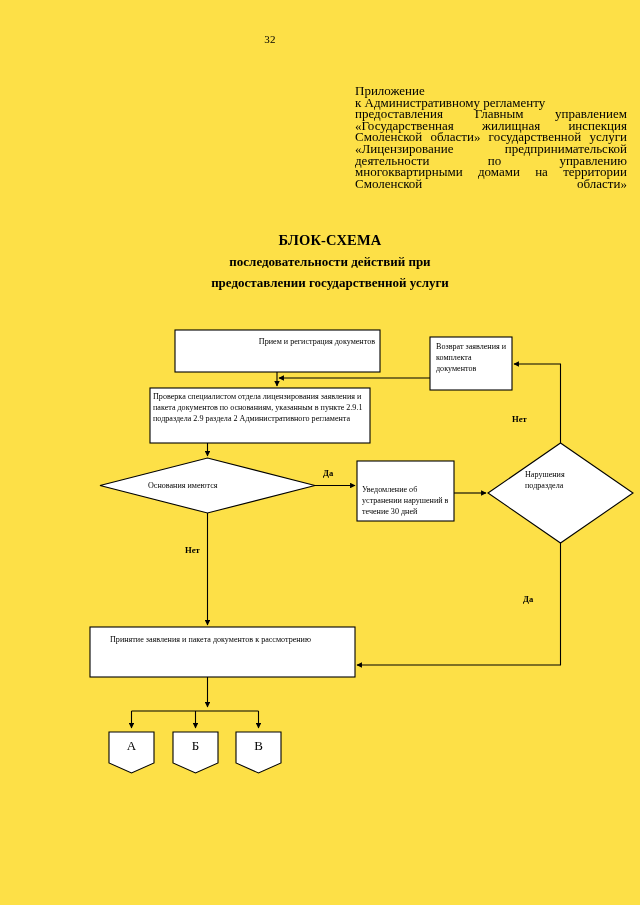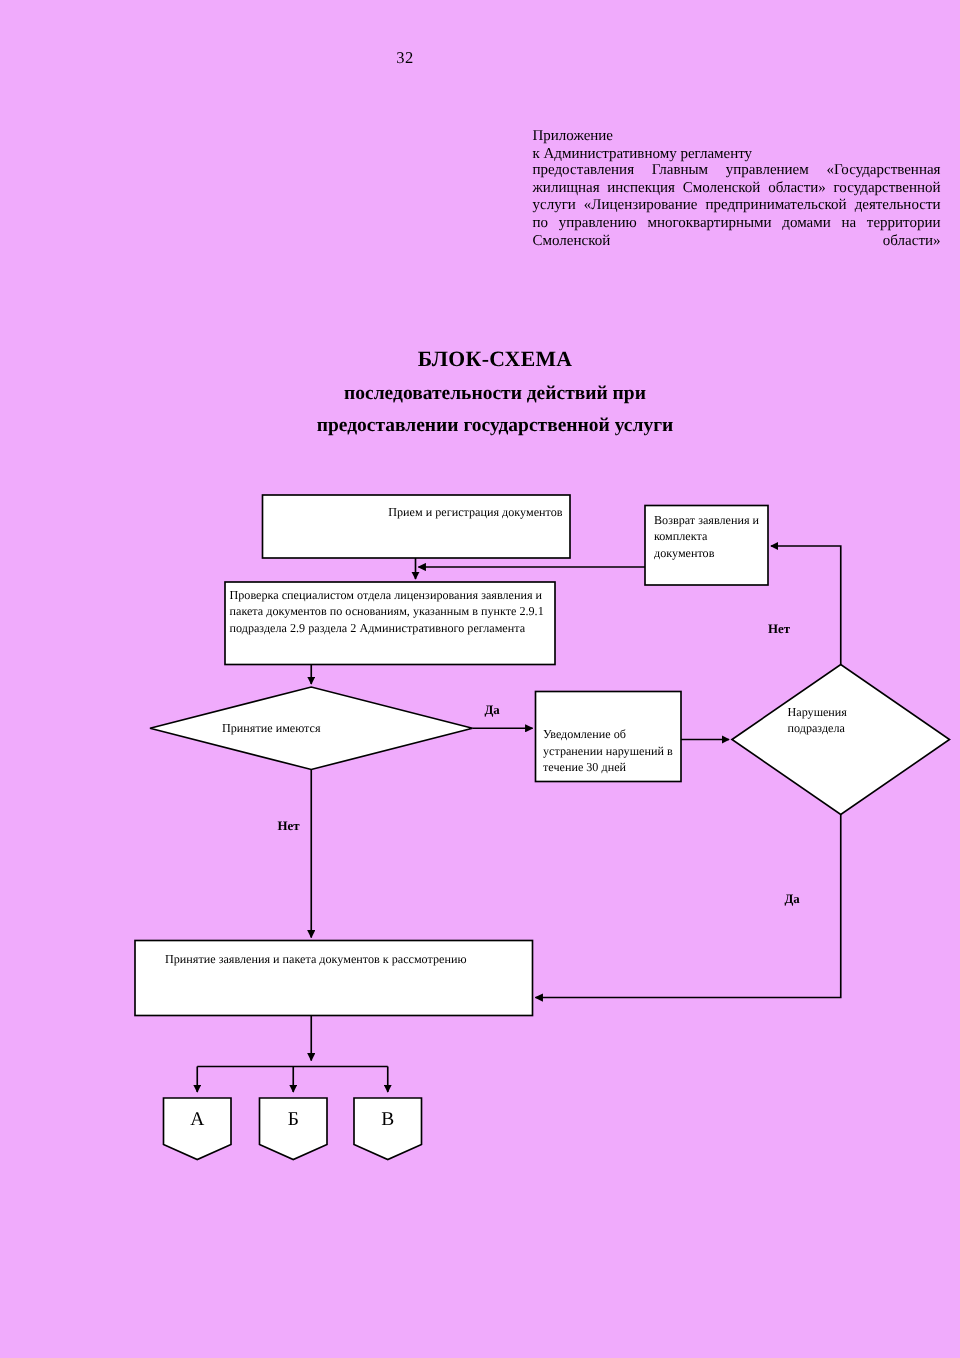--- a/index.html
+++ b/index.html
@@ -13,36 +13,36 @@
     position: relative;
     font-family: "Liberation Serif", "DejaVu Serif", serif;
     color: #000000;
     overflow: hidden;
   }
   #page {
     position: absolute;
     left: 0; top: 0;
     width: 640px;
     height: 905px;
-    background: #f0abfc;
+    background: #fde047;
   }
   .page-number {
     position: absolute;
     left: 0; top: 33px;
     width: 540px;
     text-align: center;
     font-size: 11px;
     letter-spacing: 0.3px;
   }
   .appendix {
     position: absolute;
     left: 355px;
     top: 85px;
     width: 272px;
-    font-size: 10px;
+    font-size: 13px;
     line-height: 11.6px;
     text-align: justify;
     text-align-last: left;
   }
   .appendix div { white-space: normal; }
   .appendix .j { text-align: justify; text-align-last: justify; }
   .title-block {
     position: absolute;
     left: 120px;
     top: 232px;
@@ -156,21 +156,21 @@
       <path d="M 258.5 711 L 258.5 728" marker-end="url(#arrow)"></path>
     </g>
   </svg>
 
   <div class="node-label" style="left:180px; top:336px; width:195px; text-align:right; padding-left:14px; box-sizing:border-box;">Прием и регистрация документов</div>
 
   <div class="node-label left" style="left:436px; top:341px; width:74px;">Возврат заявления и комплекта документов</div>
 
   <div class="node-label" style="left:153px; top:391px; width:214px;">Проверка специалистом отдела лицензирования заявления и пакета документов по основаниям, указанным в пункте 2.9.1 подраздела 2.9  раздела 2 Административного регламента</div>
 
-  <div class="node-label" style="left:148px; top:480px; width:119px;">Принятие имеются</div>
+  <div class="node-label" style="left:148px; top:480px; width:119px;">Основания имеются</div>
 
   <div class="node-label left" style="left:362px; top:484px; width:88px;">Уведомление об устранении нарушений в течение 30 дней</div>
 
   <div class="node-label" style="left:525px; top:469px; width:72px;">Нарушения подраздела</div>
 
   <div class="node-label" style="left:110px; top:634px; width:225px;">Принятие заявления и пакета документов к рассмотрению</div>
 
   <div class="term-label" style="left:109px; top:738px; width:45px;">А</div>
   <div class="term-label" style="left:173px; top:738px; width:45px;">Б</div>
   <div class="term-label" style="left:236px; top:738px; width:45px;">В</div>

